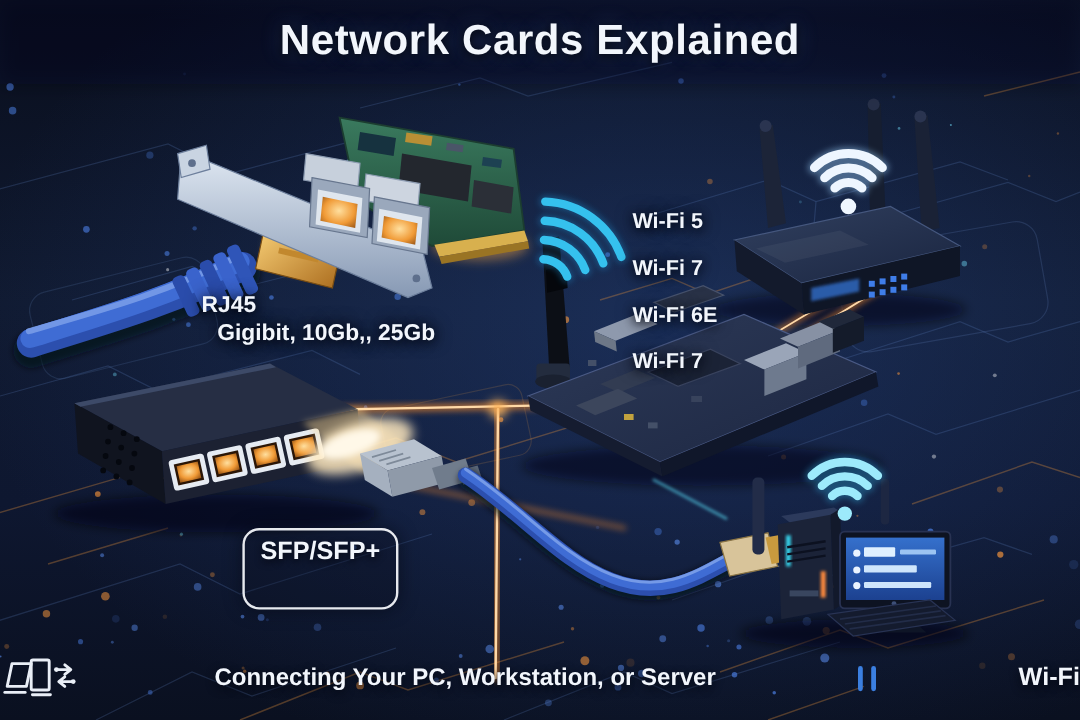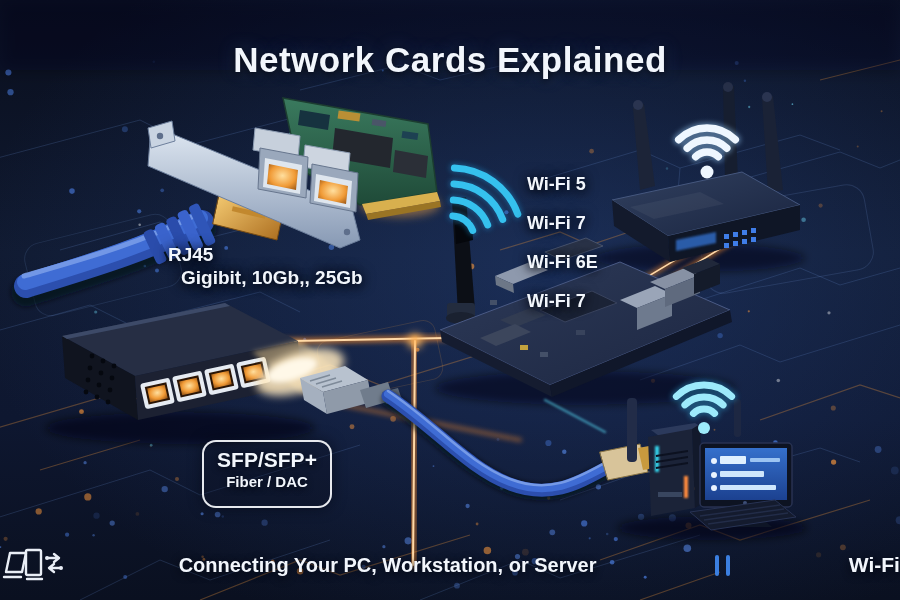--- a/index.html
+++ b/index.html
@@ -1,20 +1,20 @@
 <!DOCTYPE html>
 <html><head>
 <meta charset="utf-8">
 <style>
   html,body{margin:0;padding:0;background:#05080f;}
   .stage{position:relative;width:900px;height:600px;overflow:hidden;
          font-family:"Liberation Sans",sans-serif;background:#0b1122;}
   .stage svg.scene{position:absolute;left:0;top:0;}
   .overlay{position:absolute;color:#f2f6fc;}
-  .title{left:0;right:0;top:40px;text-align:center;font-size:35px;font-weight:700;
+  .title{left:0;right:0;top:14px;text-align:center;font-size:35px;font-weight:700;
          letter-spacing:.5px;
          text-shadow:0 2px 8px rgba(0,0,0,.85),0 0 18px rgba(110,160,255,.28);}
   .lbl{font-weight:700;text-shadow:0 2px 8px rgba(4,7,16,.95),0 0 14px rgba(4,7,16,.85);}
   .rj45{left:168px;top:244px;font-size:19px;}
   .speeds{left:181px;top:267px;font-size:19px;text-align:right;}
   .wifi-list{left:527px;top:157px;line-height:24px;font-size:18px;font-weight:700;
              text-shadow:0 2px 8px rgba(4,7,16,.95),0 0 14px rgba(4,7,16,.8);}
   .wifi-list div{white-space:nowrap;margin-top:15px;}
   .sfp-box{left:202px;top:440px;width:126px;height:58px;border:2.5px solid rgba(250,252,255,.92);
            border-radius:14px;text-align:center;padding-top:6px;
@@ -518,21 +518,20 @@
 
   <div class="overlay wifi-list">
     <div>Wi-Fi 5</div>
     <div>Wi-Fi 7</div>
     <div>Wi-Fi 6E</div>
     <div>Wi-Fi 7</div>
   </div>
 
   <div class="overlay sfp-box">
     <div class="l1">SFP/SFP+</div>
-    <div class="l2">Fiber / DAC</div>
   </div>
 
   <div class="overlay footer">
     <svg width="64" height="42" viewBox="0 0 64 42">
       <g fill="none" stroke="#e9eef6" stroke-width="2.4" stroke-linecap="round" stroke-linejoin="round">
         <path d="M6,28 L10,9 L26,9 L22,28 Z"></path>
         <path d="M4,33 L21,33"></path>
         <rect x="26" y="6" width="15" height="25" rx="1.5"></rect>
         <path d="M27,35 L42,35"></path>
         <path d="M47,14 L58,14 M54,10 L59,14 L54,18"></path>

